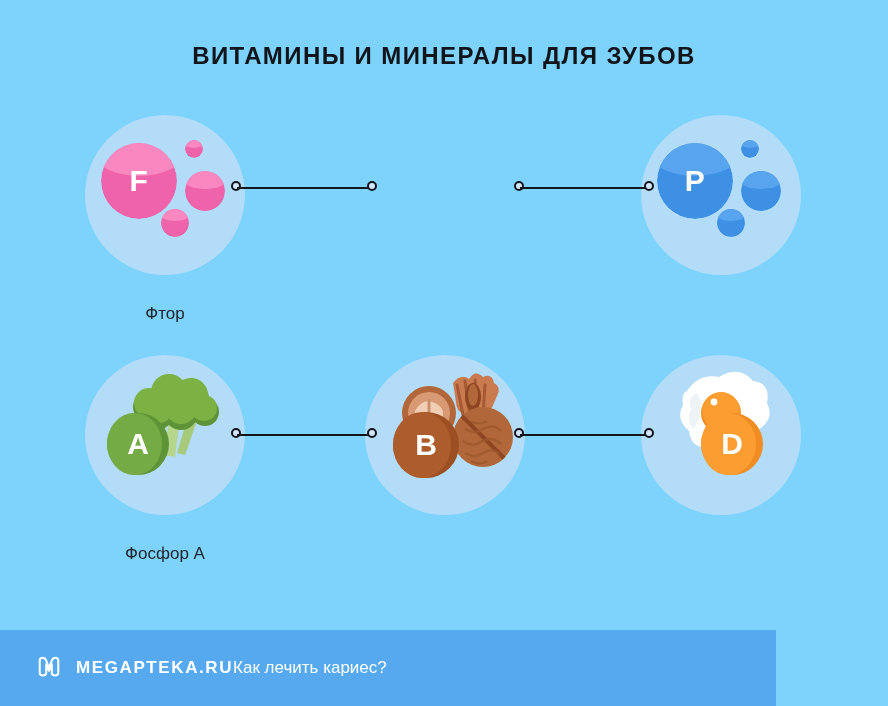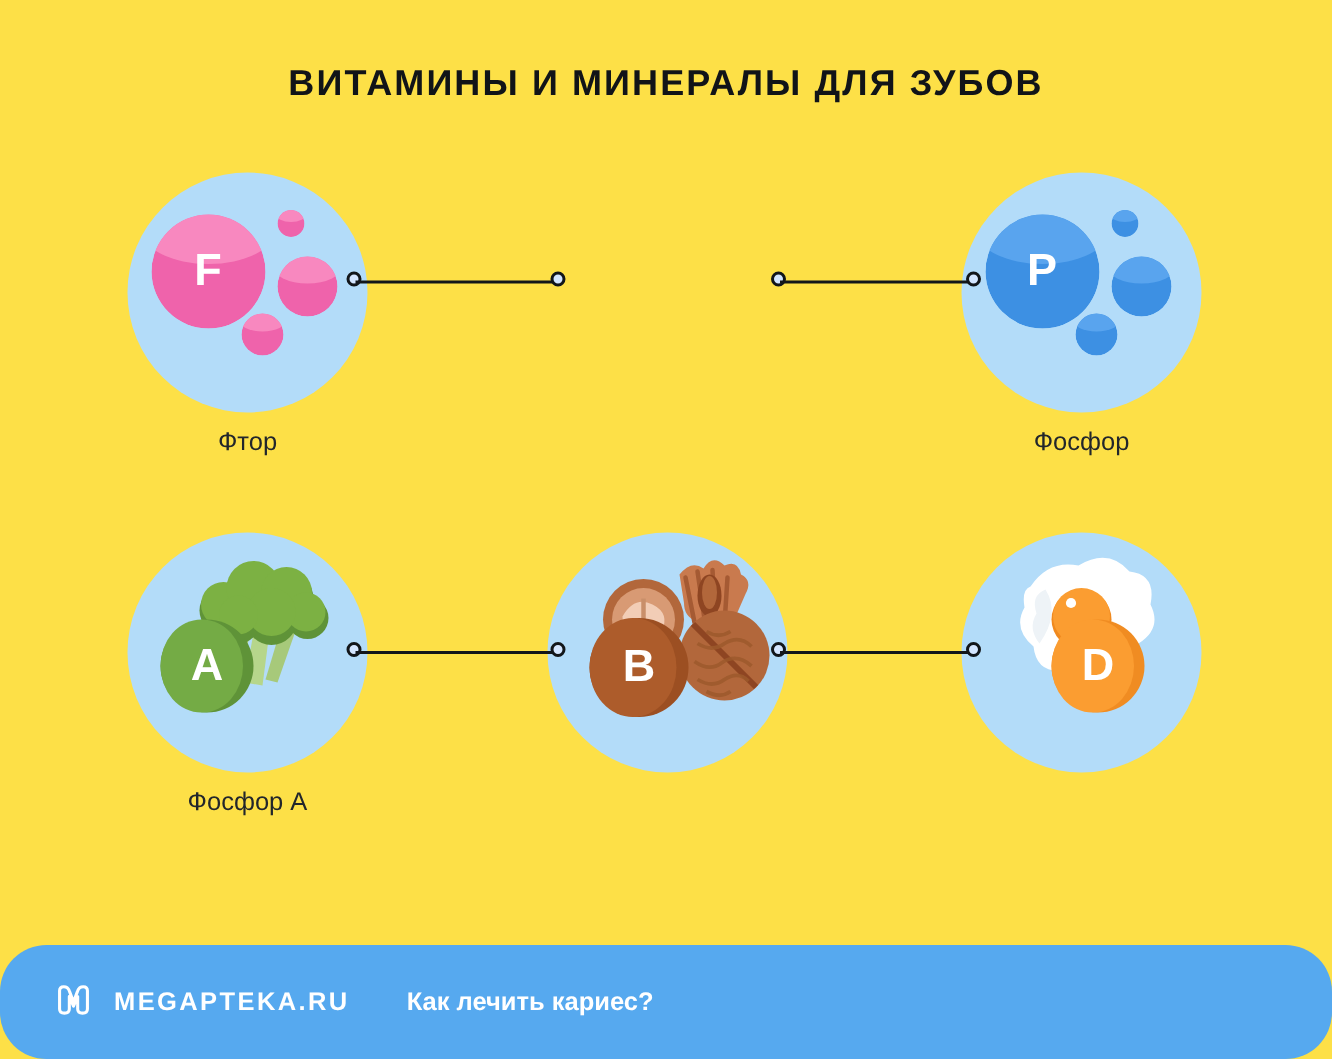--- a/index.html
+++ b/index.html
@@ -11,21 +11,21 @@
     height: 706px;
     background: #d4e6ff;
     font-family: "Liberation Sans", sans-serif;
     overflow: hidden;
     position: relative;
   }
   .page {
     position: relative;
     width: 888px;
     height: 706px;
-    background: #fde047;
+    background: #7dd3fc;
   }
   .title {
     position: absolute;
     top: 42px;
     left: 0;
     width: 888px;
     text-align: center;
     font-size: 24px;
     font-weight: bold;
     letter-spacing: 1.4px;
@@ -41,21 +41,21 @@
   }
   .node .disc {
     position: relative;
     width: 160px;
     height: 160px;
     border-radius: 50%;
     background: #b3dcf9;
     margin: 0 auto;
   }
   .node .caption {
-    margin-top: 8px;
+    margin-top: 27px;
     font-size: 17px;
     color: #22262b;
     line-height: 1.45;
     white-space: pre-line;
   }
 
   
   #node-f  { left: 85px;  top: 115px; }
   #node-ca { left: 365px; top: 115px; }
   #node-p  { left: 641px; top: 115px; }
@@ -180,44 +180,42 @@
   #badge-d .badge-front { background: #fb9d31; }
 
   
   .egg { position: absolute; left: 0; top: 0; width: 160px; height: 160px; }
 
   
   .footer {
     position: absolute;
     left: 0;
     bottom: 0;
-    width: 888px;
+    width: 776px;
     height: 76px;
     background: #56a9ef;
     display: flex;
     align-items: center;
-    border-radius: 31px;
   }
   .footer .logo-mark {
     margin-left: 36px;
     width: 26px;
     height: 26px;
   }
   .footer .brand {
     margin-left: 14px;
     color: #ffffff;
     font-size: 17px;
     font-weight: bold;
     letter-spacing: 1.6px;
   }
   .footer .footer-link {
-    margin-left: 38px;
     color: #ffffff;
     font-size: 17px;
-    font-weight: bold;
+    font-weight: normal;
     text-decoration: none;
   }
 </style>
 </head>
 <body>
 
 <div class="page">
 
   <div class="title">ВИТАМИНЫ И МИНЕРАЛЫ ДЛЯ ЗУБОВ</div>
 
@@ -258,21 +256,20 @@
       <div class="sphere c-blue s-small">
         <div class="shade"></div>
         <div class="hilite"></div>
       </div>
       <div class="sphere c-blue s-main">
         <div class="shade"></div>
         <div class="hilite"></div>
         <div class="glyph">P</div>
       </div>
     </div>
-    <div class="caption">Фосфор</div>
   </div>
 
   <div class="node" id="node-a">
     <div class="disc">
       <svg class="broccoli" viewBox="0 0 160 160">
 
         <path d="M62 96 L74 58 L84 58 L74 100 Z" fill="#a7c97a"></path>
         <path d="M78 100 L86 56 L96 56 L90 102 Z" fill="#b6d68b"></path>
         <path d="M92 98 L104 58 L114 60 L100 100 Z" fill="#a7c97a"></path>
 

